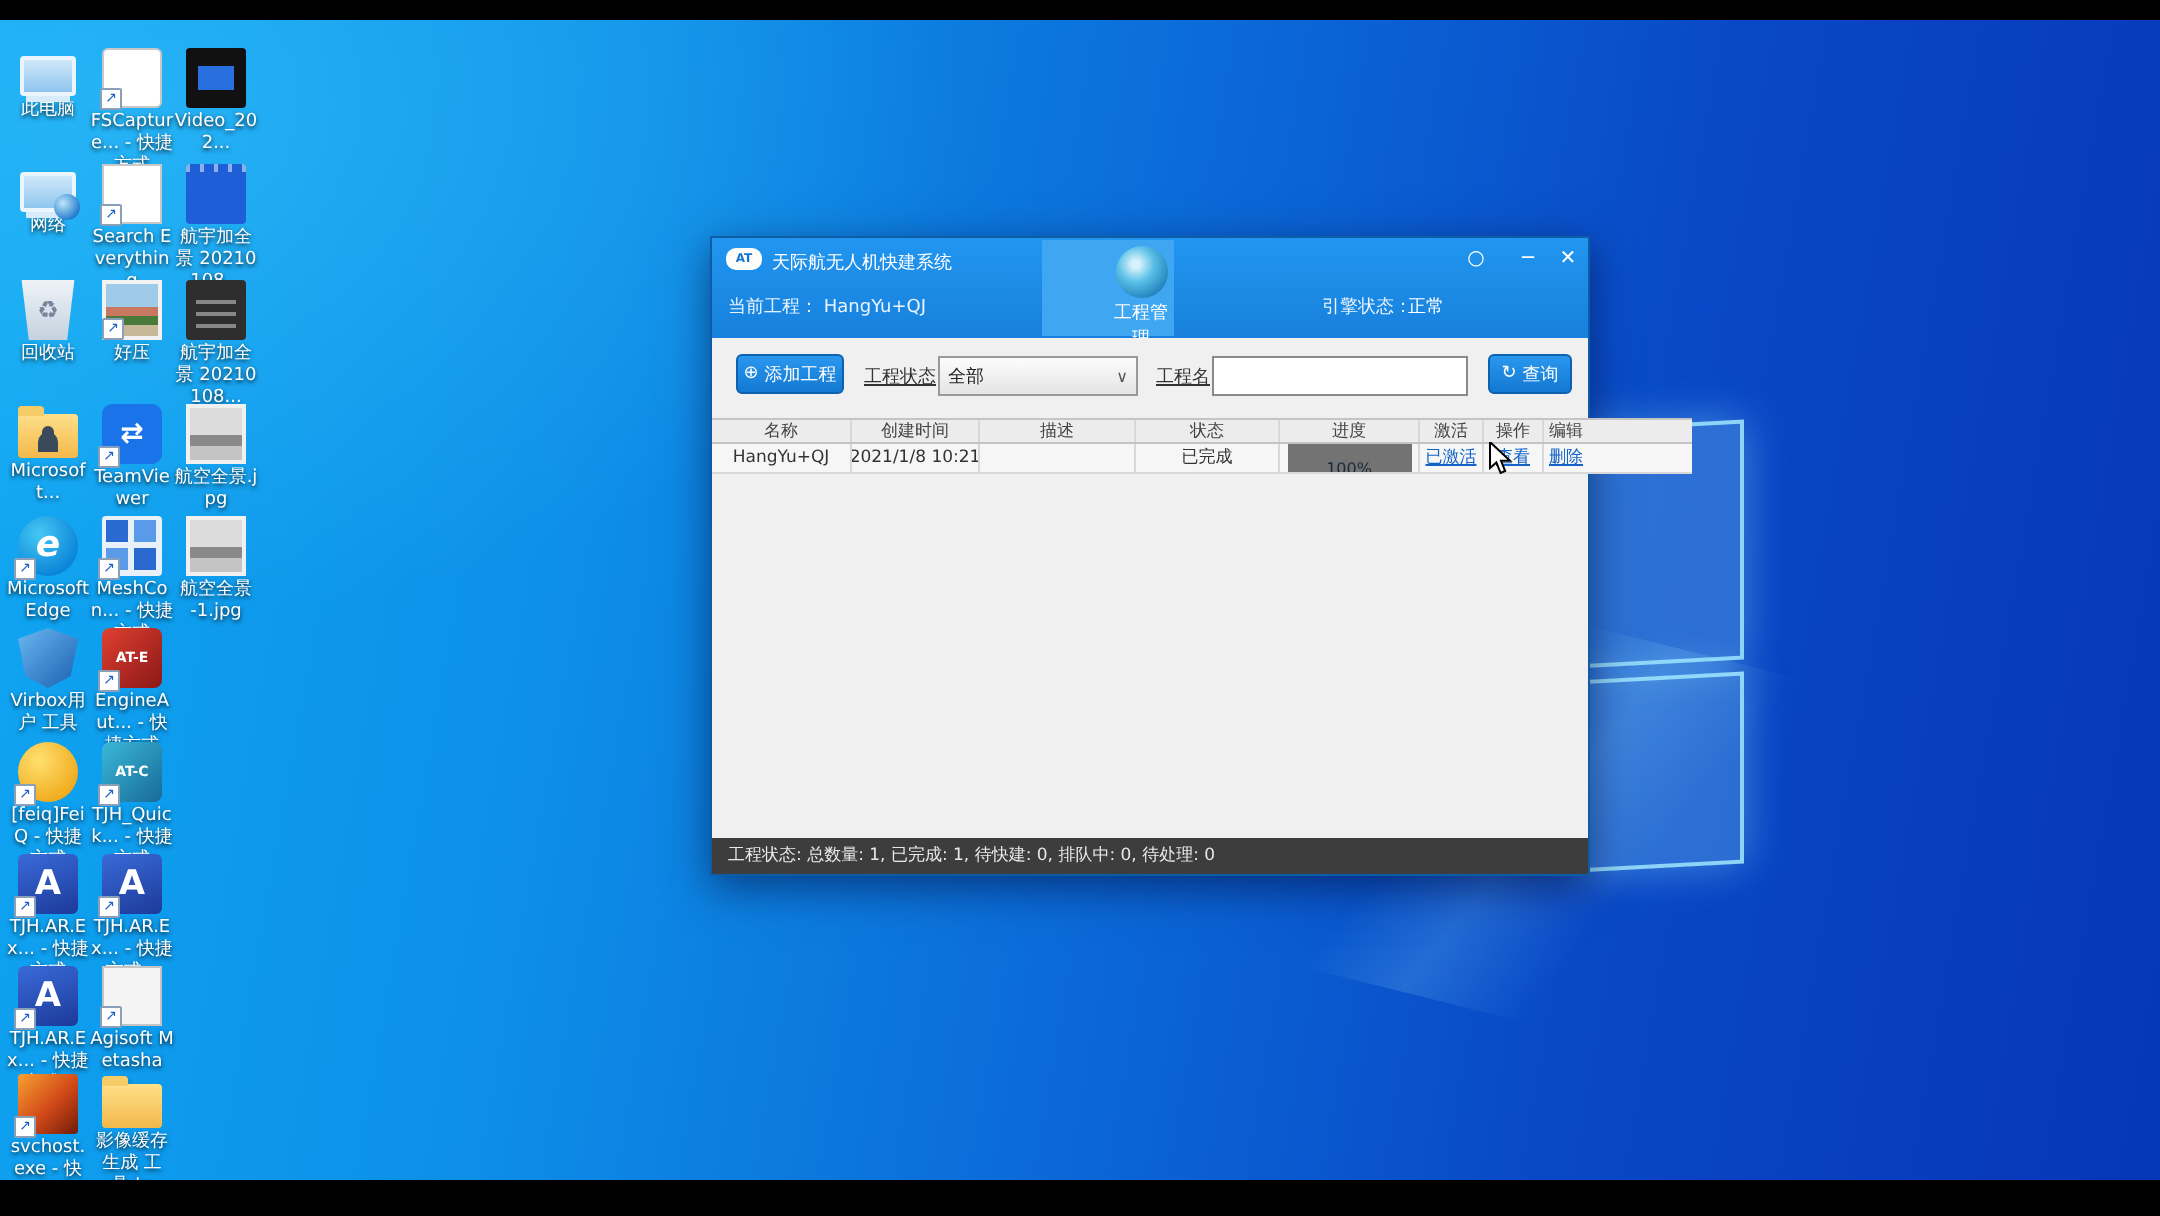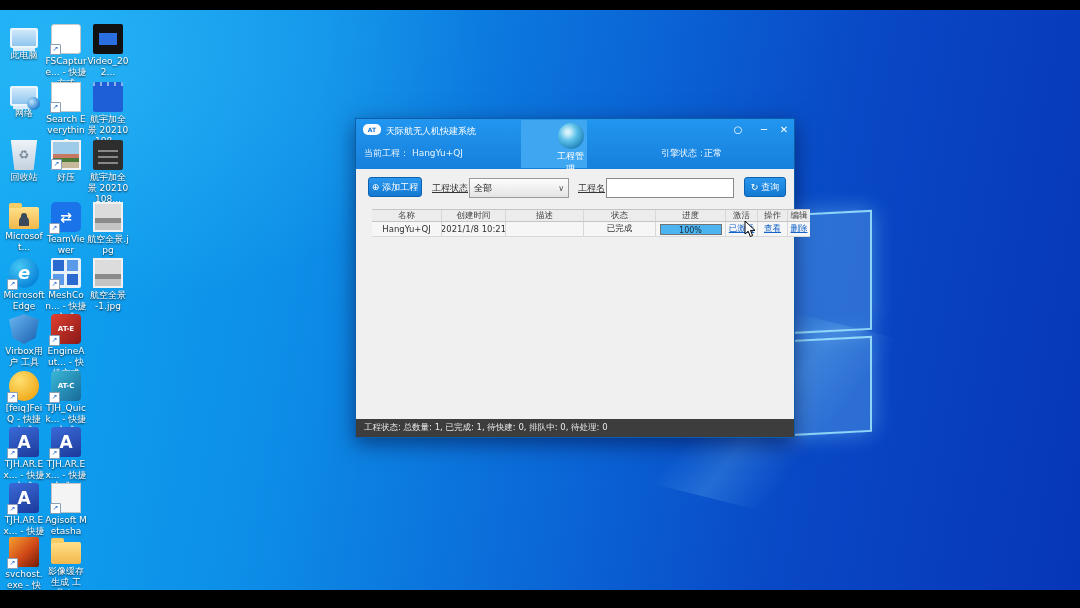--- a/index.html
+++ b/index.html
@@ -119,31 +119,31 @@
   .btn-query { left:388px; width:42px; }
   .tb-label { position:absolute; top:5px; font-size:9px; color:#333;text-decoration:underline; }
   .lab-status { left:76px; } .lab-name { left:222px; }
   .dropdown { position:absolute; left:113px; top:1px; width:100px; height:20px;
     background:linear-gradient(#fdfdfd,#e4e4e4); border:1px solid #9a9a9a; font-size:9px; color:#222;
     display:flex; align-items:center; padding:0 4px; cursor:pointer; }
   .dropdown .arrow { margin-left:auto; color:#555; font-size:8px; }
   .txt-input { position:absolute; left:250px; top:1px; width:128px; height:20px;
     border:1px solid #8a8a8a; background:#fff; font-size:9px; padding:0 4px; }
 
-  .tbl { position:absolute; left:16px; top:40px; width:438px; font-size:8.5px; color:#333; }
+  .tbl { position:absolute; left:0; top:40px; width:490px; font-size:8.5px; color:#333; }
   .trow { display:flex; width:100%; }
   .thead { height:13px; background:#ececec; border-top:1px solid #c4c4c4; border-bottom:1px solid #c4c4c4; color:#444; }
   .tdata { height:15px; background:#f6f6f6; border-bottom:1px solid #d8d8d8; }
   .tc { display:flex; align-items:center; justify-content:center; border-right:1px solid #d8d8d8;
     overflow:hidden; white-space:nowrap; }
   .tc:last-child { border-right:none; }
   .c0{width:70px;} .c1{width:64px;} .c2{width:78px;} .c3{width:72px;} .c4{width:70px;}
   .c5{width:32px;} .c6{width:30px;} .c7{width:22px;}
   .link { color:#1464c8; text-decoration:underline; cursor:pointer; }
-  .pbar { position:relative; width:62px; height:11px; border:1px solid #737373; background:#e8f4fc; }
+  .pbar { position:relative; width:62px; height:11px; border:7px solid #737373; background:#e8f4fc; }
   .pfill { position:absolute; left:0; top:0; height:100%; width:100%; background:#4cb4f0; }
   .ptext { position:absolute; left:0; top:0; width:100%; height:100%; text-align:center;
     font-size:8px; line-height:11px; color:#1a2a3a; }
 
   .statusbar { position:absolute; left:0; bottom:0; width:438px; height:18px; background:#3d3d3d;
     color:#e8e8e8; font-size:8.5px; display:flex; align-items:center; padding-left:8px; }
 
   .cursor { position:absolute; left:744px; top:221px; z-index:50; }
 </style>
 </head>

